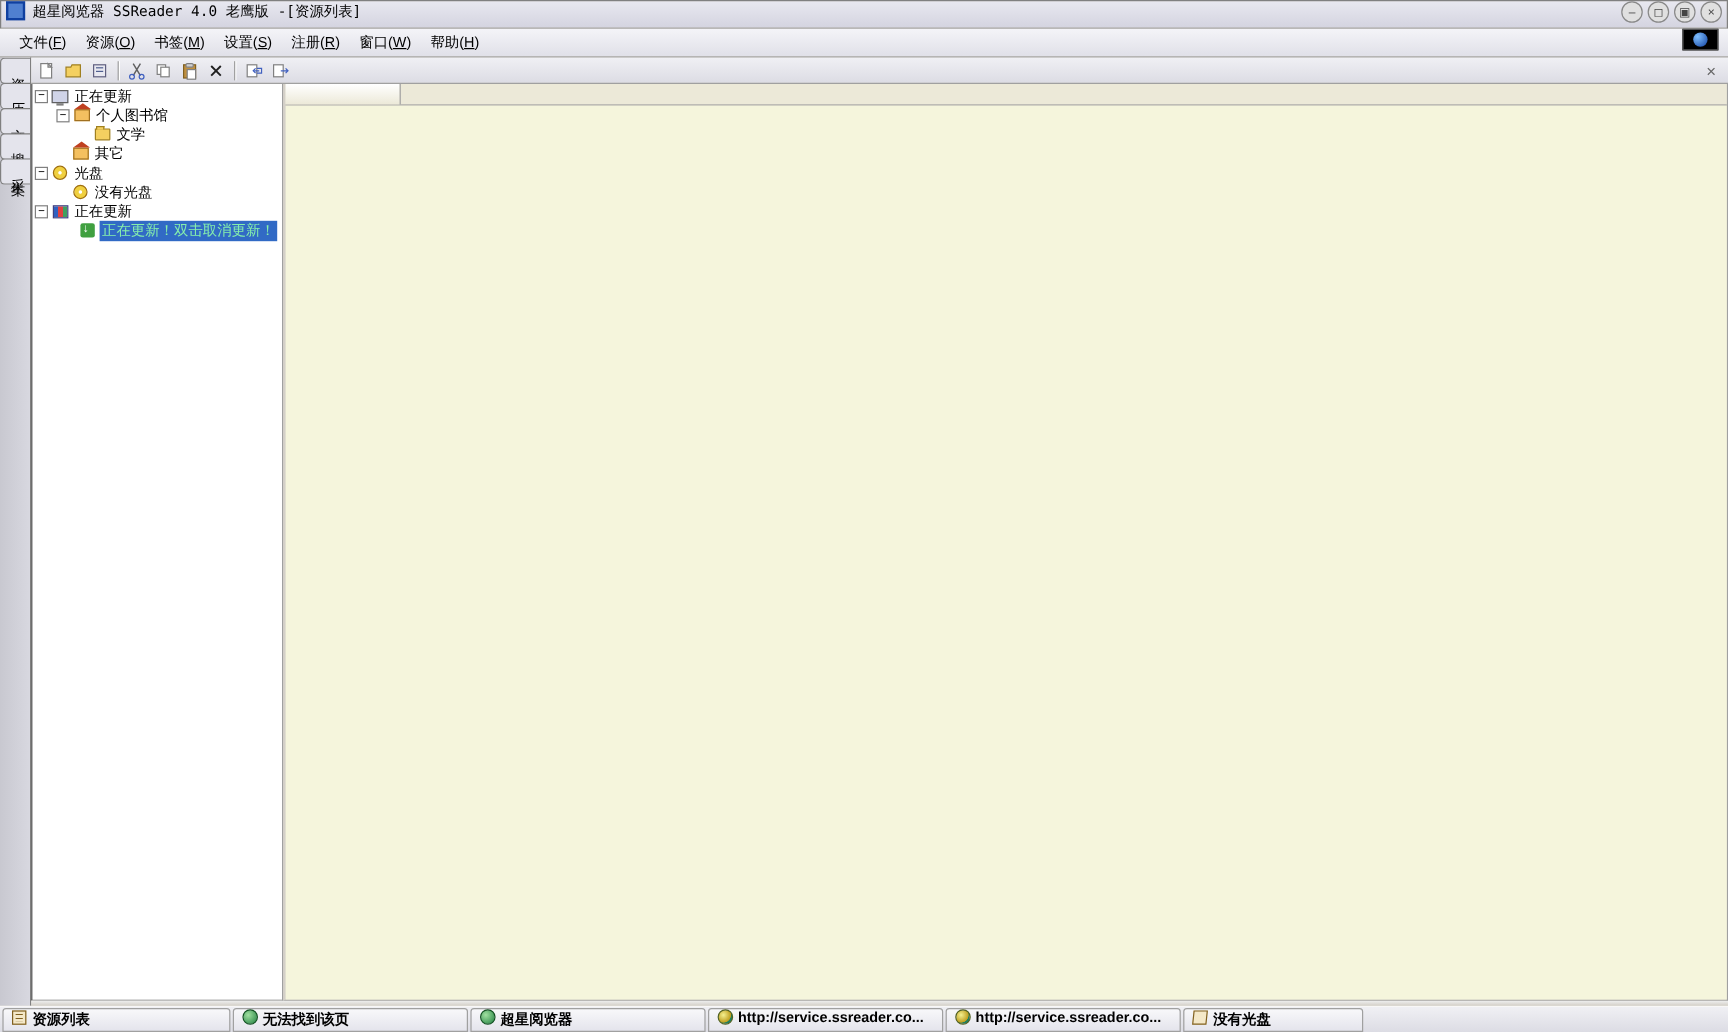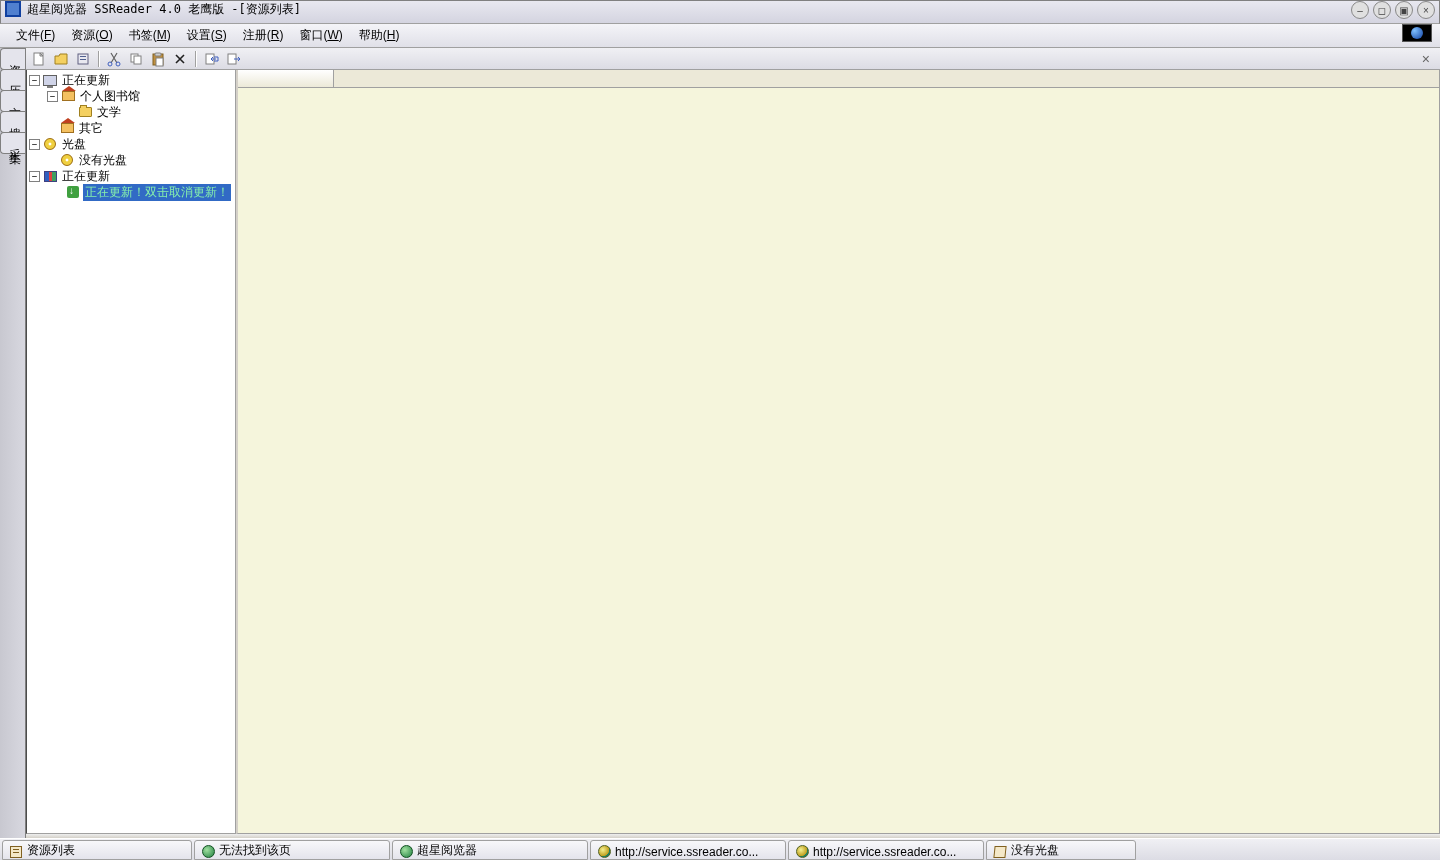--- a/index.html
+++ b/index.html
@@ -53,21 +53,21 @@
 .ico-update { width: 12px; height: 12px; background: #40a040; border-radius: 2px; position: relative; }
 .ico-update::after { content: "↓"; color: #fff; font-size: 10px; position: absolute; top: -1px; left: 2px; font-weight: bold; }
 
 .content-panel { flex: 1; display: flex; flex-direction: column; border: 1px inset #a0a0a0; border-left: 2px solid #d4d0c8; border-top: none; }
 .content-header { height: 18px; background: #ece9d8; border-bottom: 1px solid #a0a0a0; }
 .content-header .col { display: inline-block; height: 100%; border-right: 1px solid #a0a0a0; width: 96px; background: linear-gradient(to bottom, #fff, #ece9d8); }
 .content-body { flex: 1; background: #f5f5dc; }
 .bottombar-space { height: 4px; background: linear-gradient(to bottom, #eee, #d4d0c8); }
 
 .taskbar { height: 22px; background: linear-gradient(to bottom, #f0f0f4, #dcdce4); display: flex; align-items: center; padding: 0 2px; gap: 2px; border-top: 1px solid #fff; }
-.task-btn { height: 20px; min-width: 196px; border: 1px solid #a0a0a0; background: linear-gradient(to bottom, #f8f8fa, #e4e4ec); display: flex; align-items: flex-end; padding: 0 6px; gap: 4px; font-family: "SimSun", monospace; border-radius: 3px 3px 0 0; cursor: default; }
+.task-btn { height: 20px; min-width: 196px; border: 1px solid #a0a0a0; background: linear-gradient(to bottom, #f8f8fa, #e4e4ec); display: flex; align-items: flex-start; padding: 0 6px; gap: 4px; font-family: "SimSun", monospace; border-radius: 3px 3px 0 0; cursor: default; font-weight: bold; }
 .task-btn.first { min-width: 190px; }
 .task-btn .ti { width: 14px; height: 14px; display: inline-flex; align-items: center; justify-content: center; }
 .ti-list { width: 12px; height: 12px; border: 1px solid #806020; background: #f4e8c8; position: relative; }
 .ti-list::after { content: ""; position: absolute; inset: 2px 2px 2px 2px; background: repeating-linear-gradient(to bottom, #806020 0 1px, transparent 1px 3px); }
 .ti-globe { width: 13px; height: 13px; border-radius: 50%; background: radial-gradient(circle at 35% 35%, #a0e0a0, #208040); border: 1px solid #105020; }
 .ti-globe-y { width: 13px; height: 13px; border-radius: 50%; background: radial-gradient(circle at 35% 35%, #f4f090, #c0a020 60%, #208060 65%); border: 1px solid #506020; }
 .ti-clip { width: 12px; height: 12px; border: 1px solid #806020; background: #f4e8c8; transform: skewX(-6deg); }
 
 svg.tb-svg { width: 16px; height: 16px; }
 </style>

